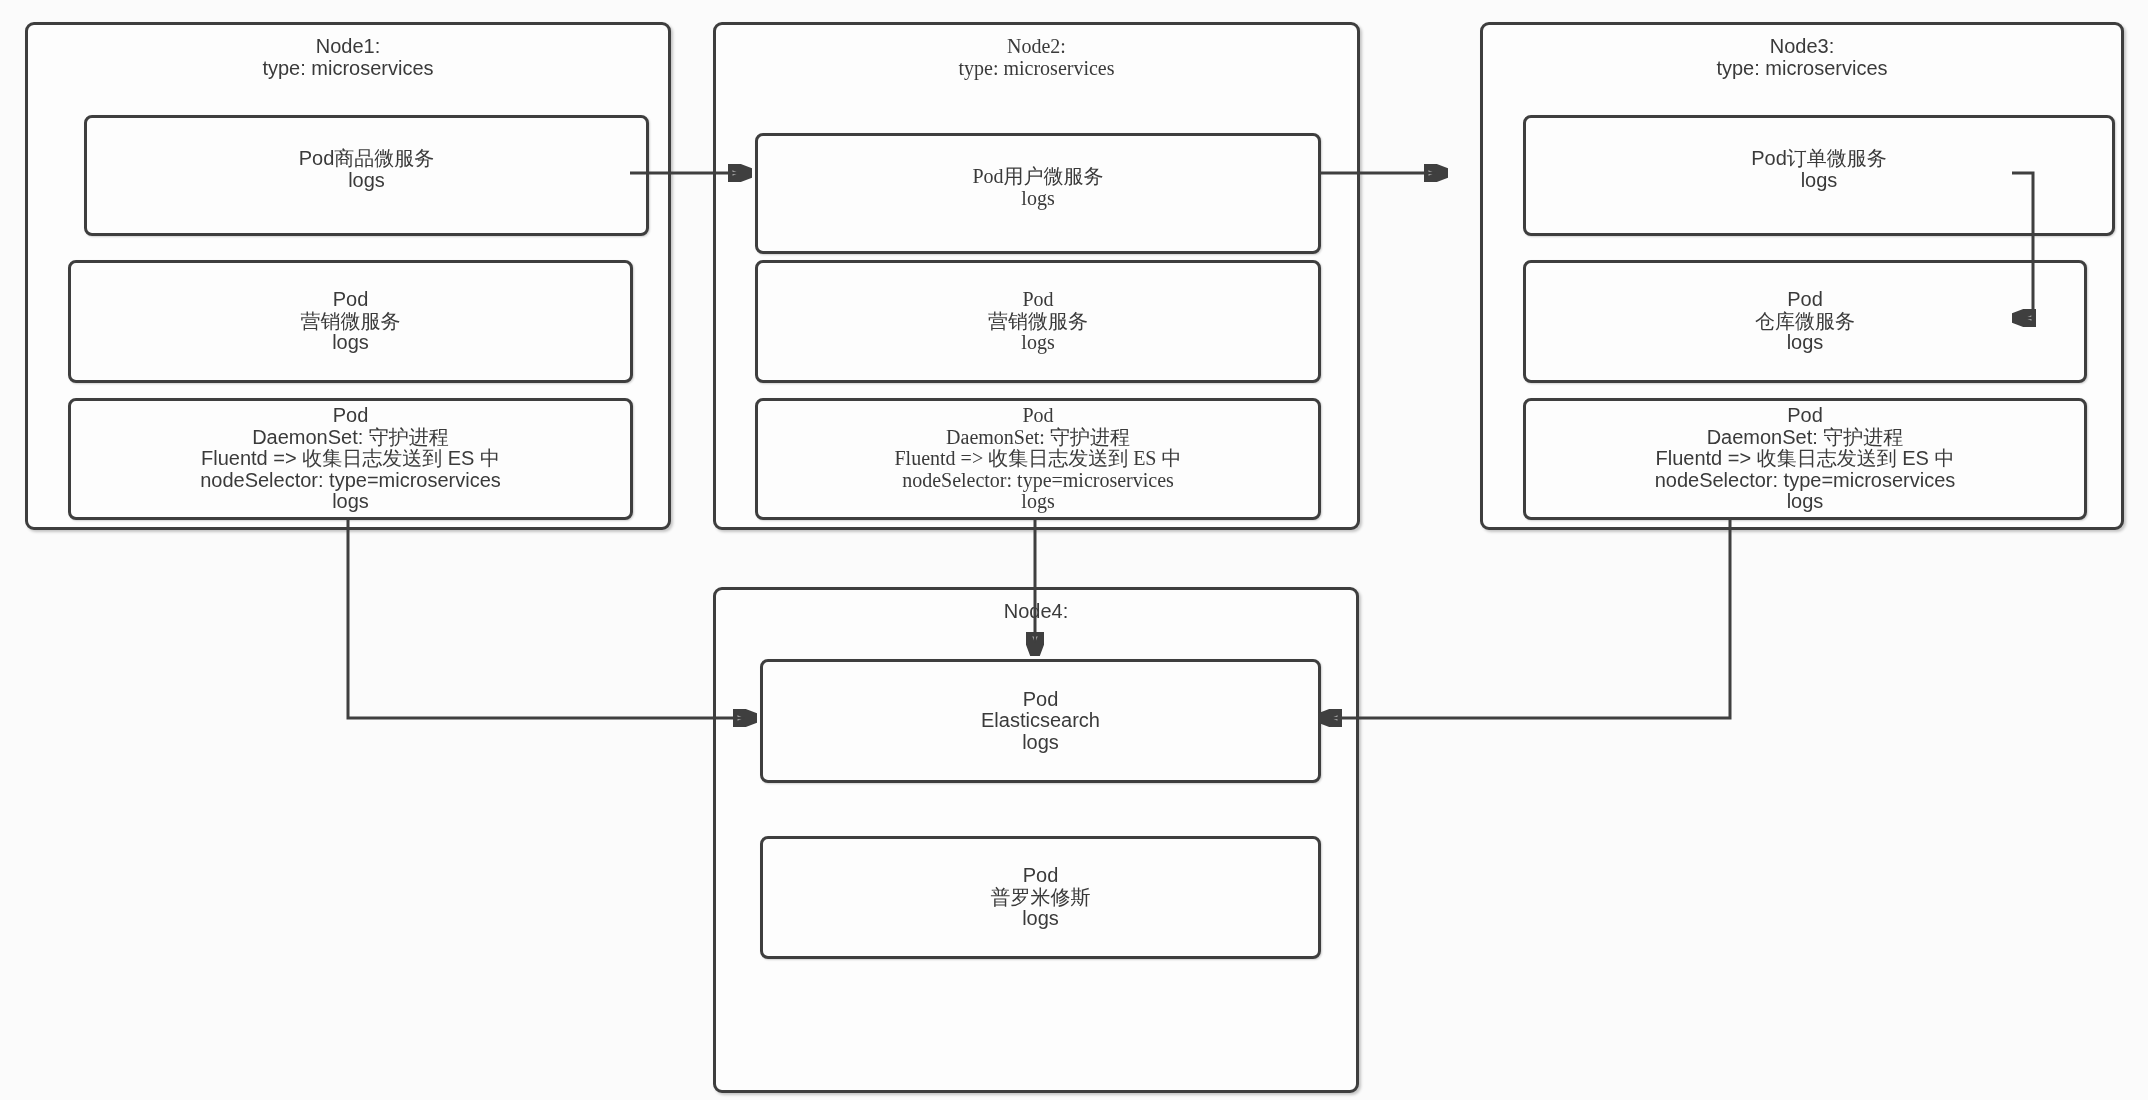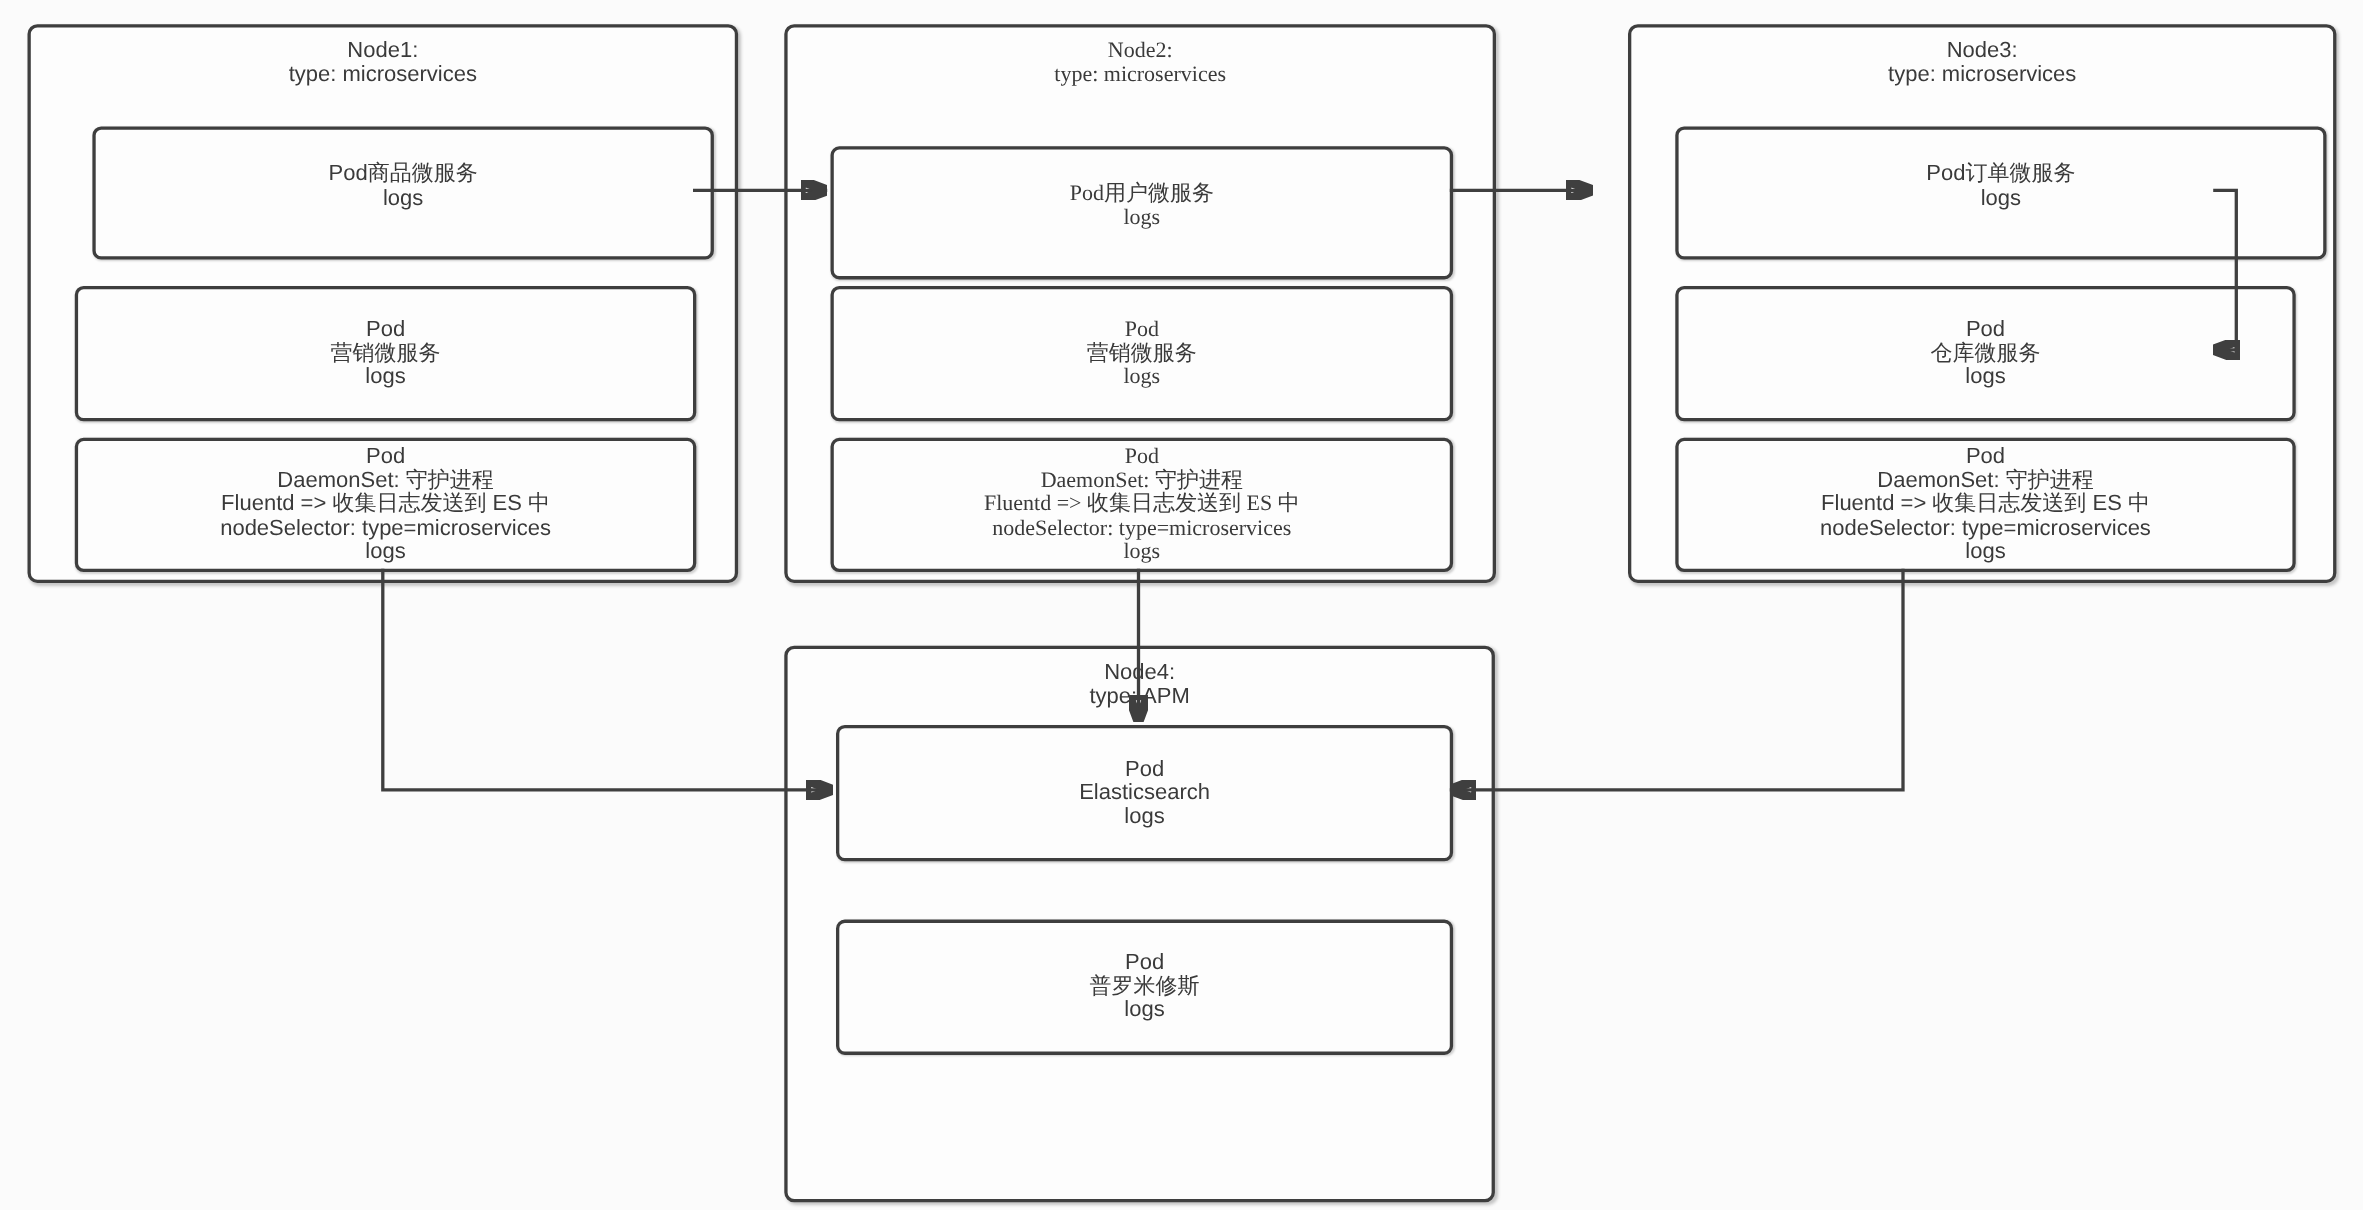--- a/index.html
+++ b/index.html
@@ -129,21 +129,20 @@
       <div>DaemonSet: 守护进程</div>
       <div>Fluentd =&gt; 收集日志发送到 ES 中</div>
       <div>nodeSelector: type=microservices</div>
       <div>logs</div>
     </div>
   </section>
 
   <section class="node node4">
     <div class="node-header">
       <div>Node4:</div>
-      <div>type: APM</div>
     </div>
     <div class="pod r1">
       <div>Pod</div>
       <div>Elasticsearch</div>
       <div>logs</div>
     </div>
     <div class="pod r2">
       <div>Pod</div>
       <div>普罗米修斯</div>
       <div>logs</div>

